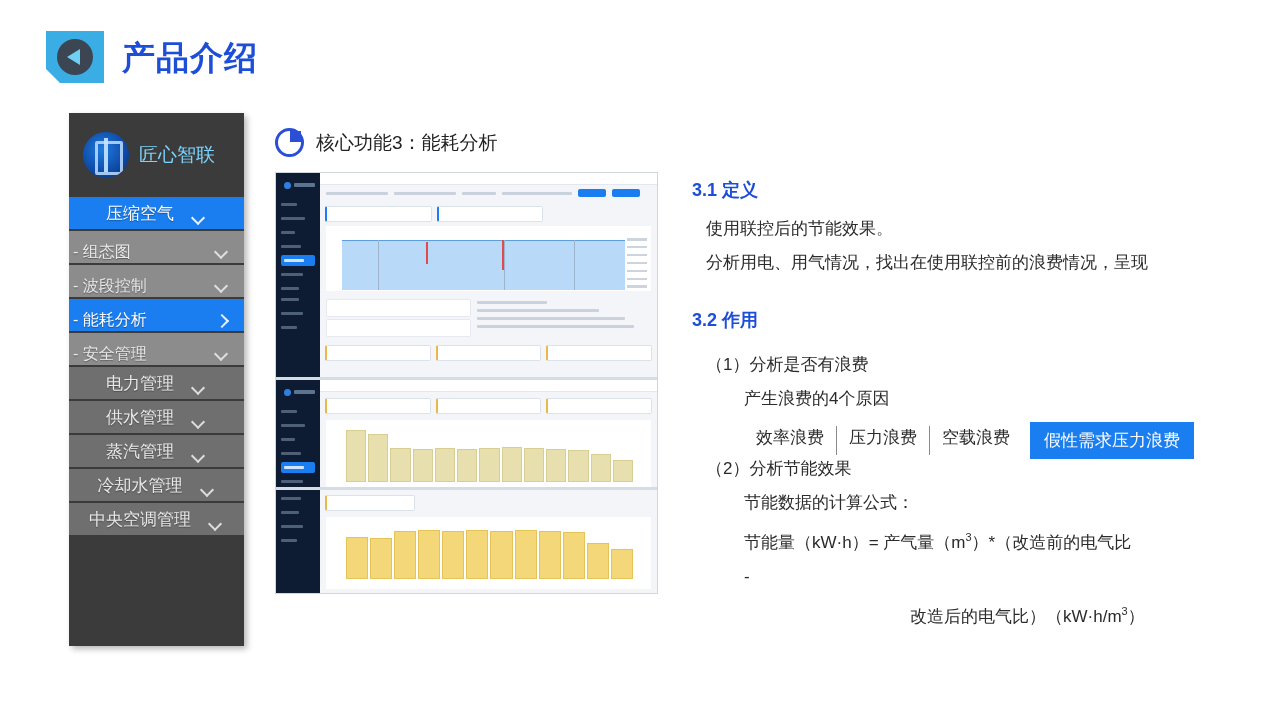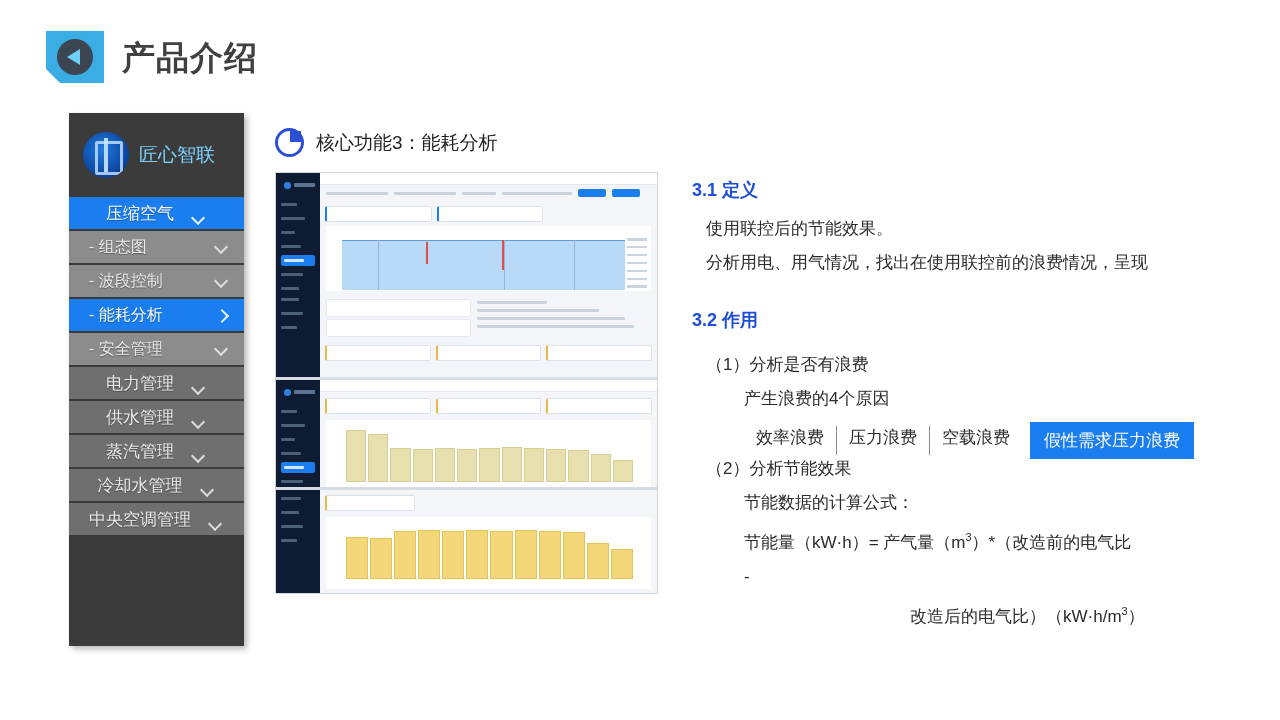--- a/index.html
+++ b/index.html
@@ -20,21 +20,21 @@
   }
   .hdr-badge .disc {
     width: 36px; height: 36px; border-radius: 50%; background: #3b4652;
     display: flex; align-items: center; justify-content: center;
   }
   .hdr-badge .tri {
     width: 0; height: 0; border-top: 8px solid transparent; border-bottom: 8px solid transparent;
     border-right: 13px solid #6fd0f5; margin-right: 3px;
   }
   .hdr-title {
-    margin-left: 18px; font-size: 33px; font-weight: bold; color: #404040;
+    margin-left: 18px; font-size: 33px; font-weight: bold; color: #1d4ed8;
     letter-spacing: 1px; line-height: 1;
   }
 
   
   .nav-wrap {
     position: absolute; left: 69px; top: 113px; width: 175px; height: 533px;
     background: #3b3b3b; box-shadow: 3px 3px 6px rgba(0,0,0,.28);
   }
   .nav-head { height: 84px; display: flex; align-items: center; padding-left: 14px; }
   .nav-logo {
@@ -51,21 +51,21 @@
     background: rgba(200,228,255,.9);
   }
   .nav-logo-title { color: #7dd3fc; font-size: 19px; margin-left: 10px; white-space: nowrap; }
 
   .nav-item {
     height: 34px; display: flex; align-items: center; justify-content: space-between;
     padding: 0 16px 0 14px; color: #e9e9e9; font-size: 16.5px;
     border-bottom: 2px solid #3b3b3b; white-space: nowrap;
   }
   .nav-item.lvl1 { background: #6f6f6f; justify-content: center; gap: 16px; }
-  .nav-item.lvl2 { background: #8c8c8c; padding-left: 20px; }
+  .nav-item.lvl2 { background: #8c8c8c; padding-left: 4px; align-items: flex-end; }
   .nav-item.active { background: #1a7ef0; color: #ffffff; }
   .nav-item.lvl1 .label { font-size: 17px; }
   .nav-item.lvl2 .label { font-size: 16px; }
   .nav-item .label { text-shadow: 0 1px 1px rgba(0,0,0,.35); }
   .chev { width: 13px; height: 13px; position: relative; flex: none; opacity: .9; }
   .chev::after {
     content: ""; position: absolute; left: 1px; top: 1px; width: 8px; height: 8px;
     border-right: 2.3px solid currentColor; border-bottom: 2.3px solid currentColor;
     transform: rotate(45deg);
   }

